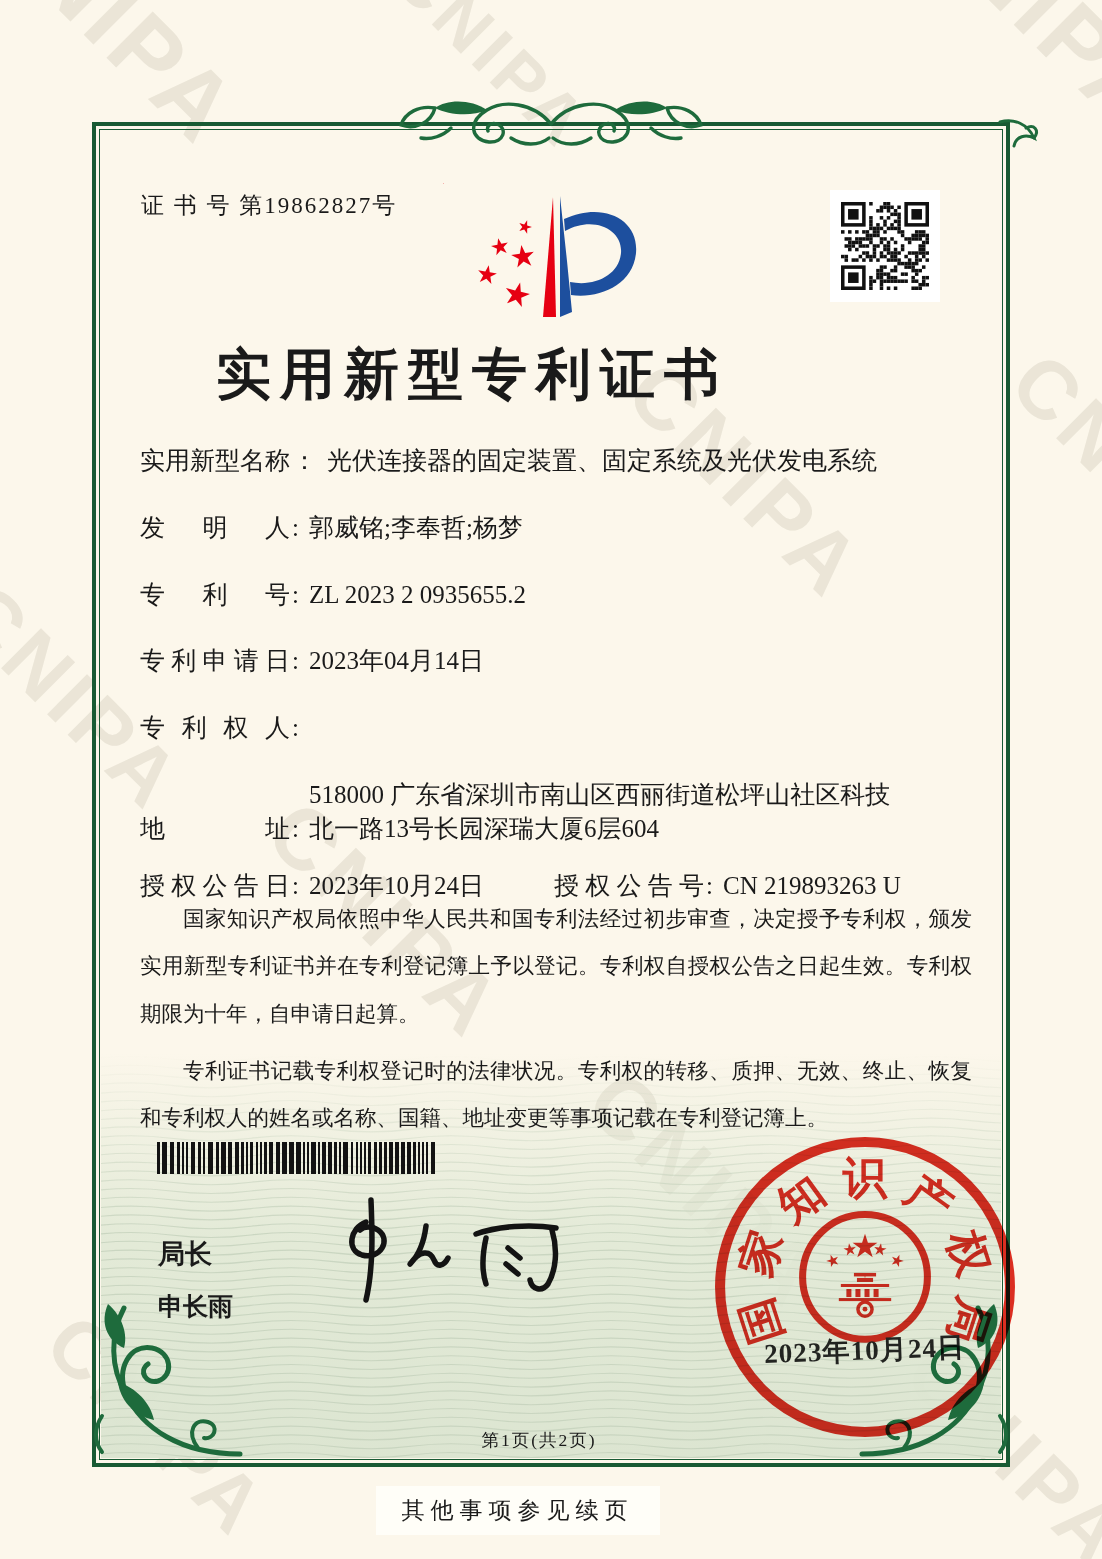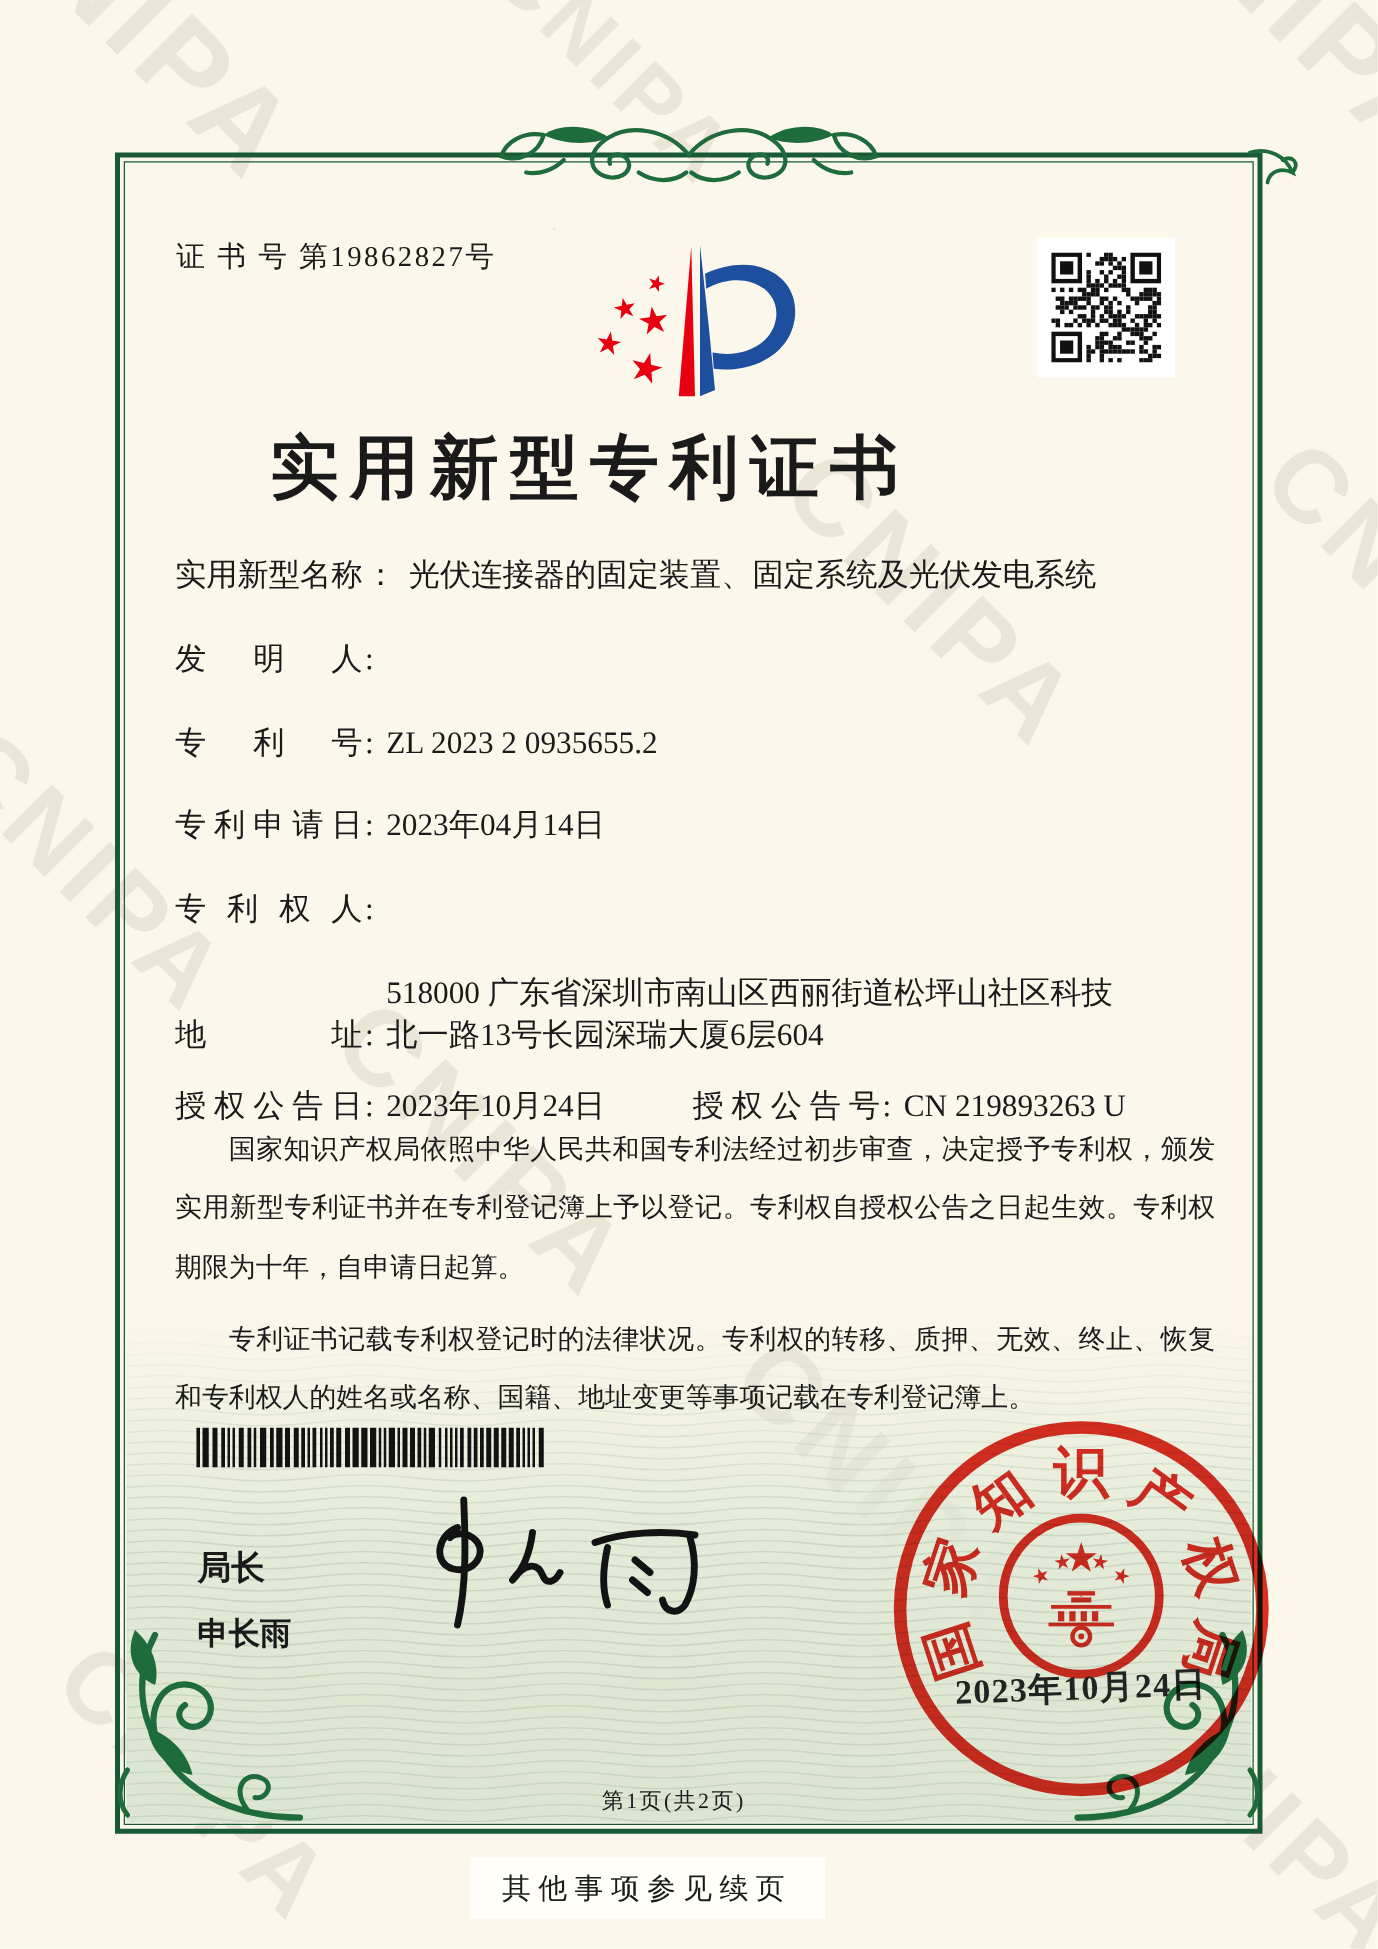--- a/index.html
+++ b/index.html
@@ -434,20 +434,21 @@
 
 <div class="fields">
   <div class="row">
     <span class="lbl">实用新型名称</span>
       <span class="colon">：</span>
       <span class="val">光伏连接器的固定装置、固定系统及光伏发电系统</span>
   </div>
   <div class="row">
     <span class="lbl">发明人</span>
       <span class="colon">:</span>
+      <span class="val">郭威铭;李奉哲;杨梦</span>
   </div>
   <div class="row">
     <span class="lbl">专利号</span>
       <span class="colon">:</span>
       <span class="val">ZL 2023 2 0935655.2</span>
   </div>
   <div class="row">
     <span class="lbl">专利申请日</span>
       <span class="colon">:</span>
       <span class="val">2023年04月14日</span>

